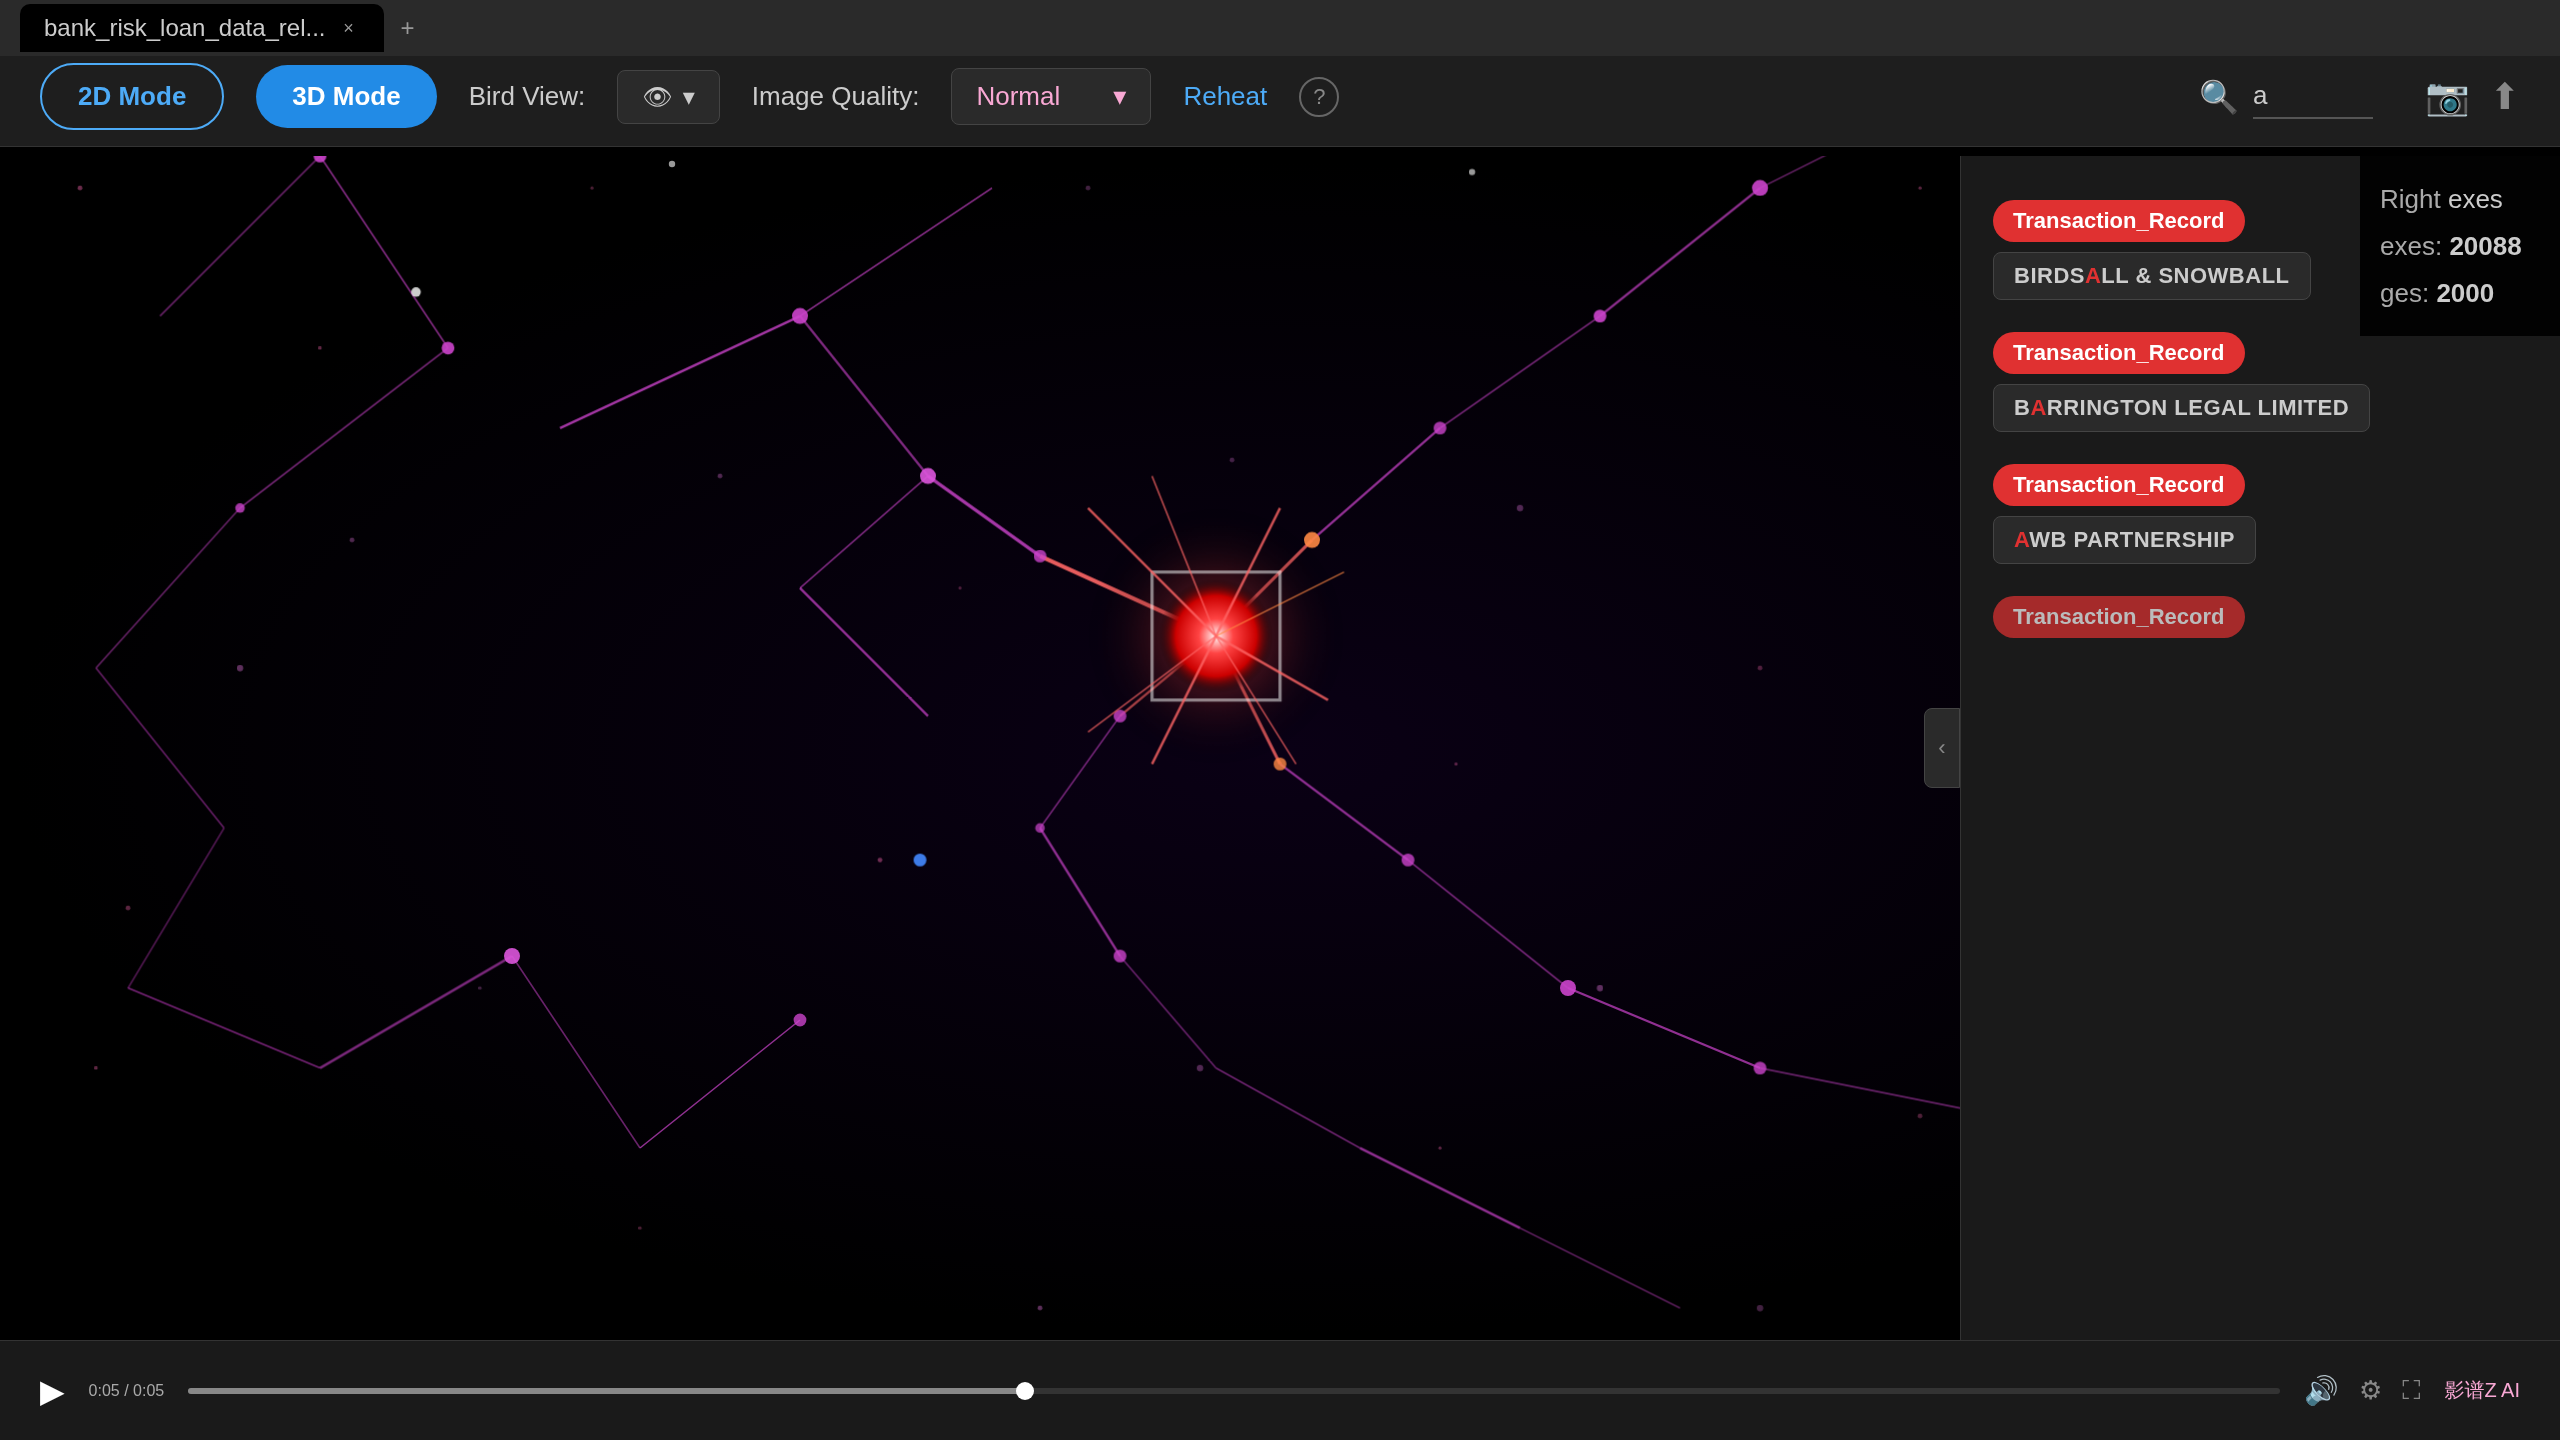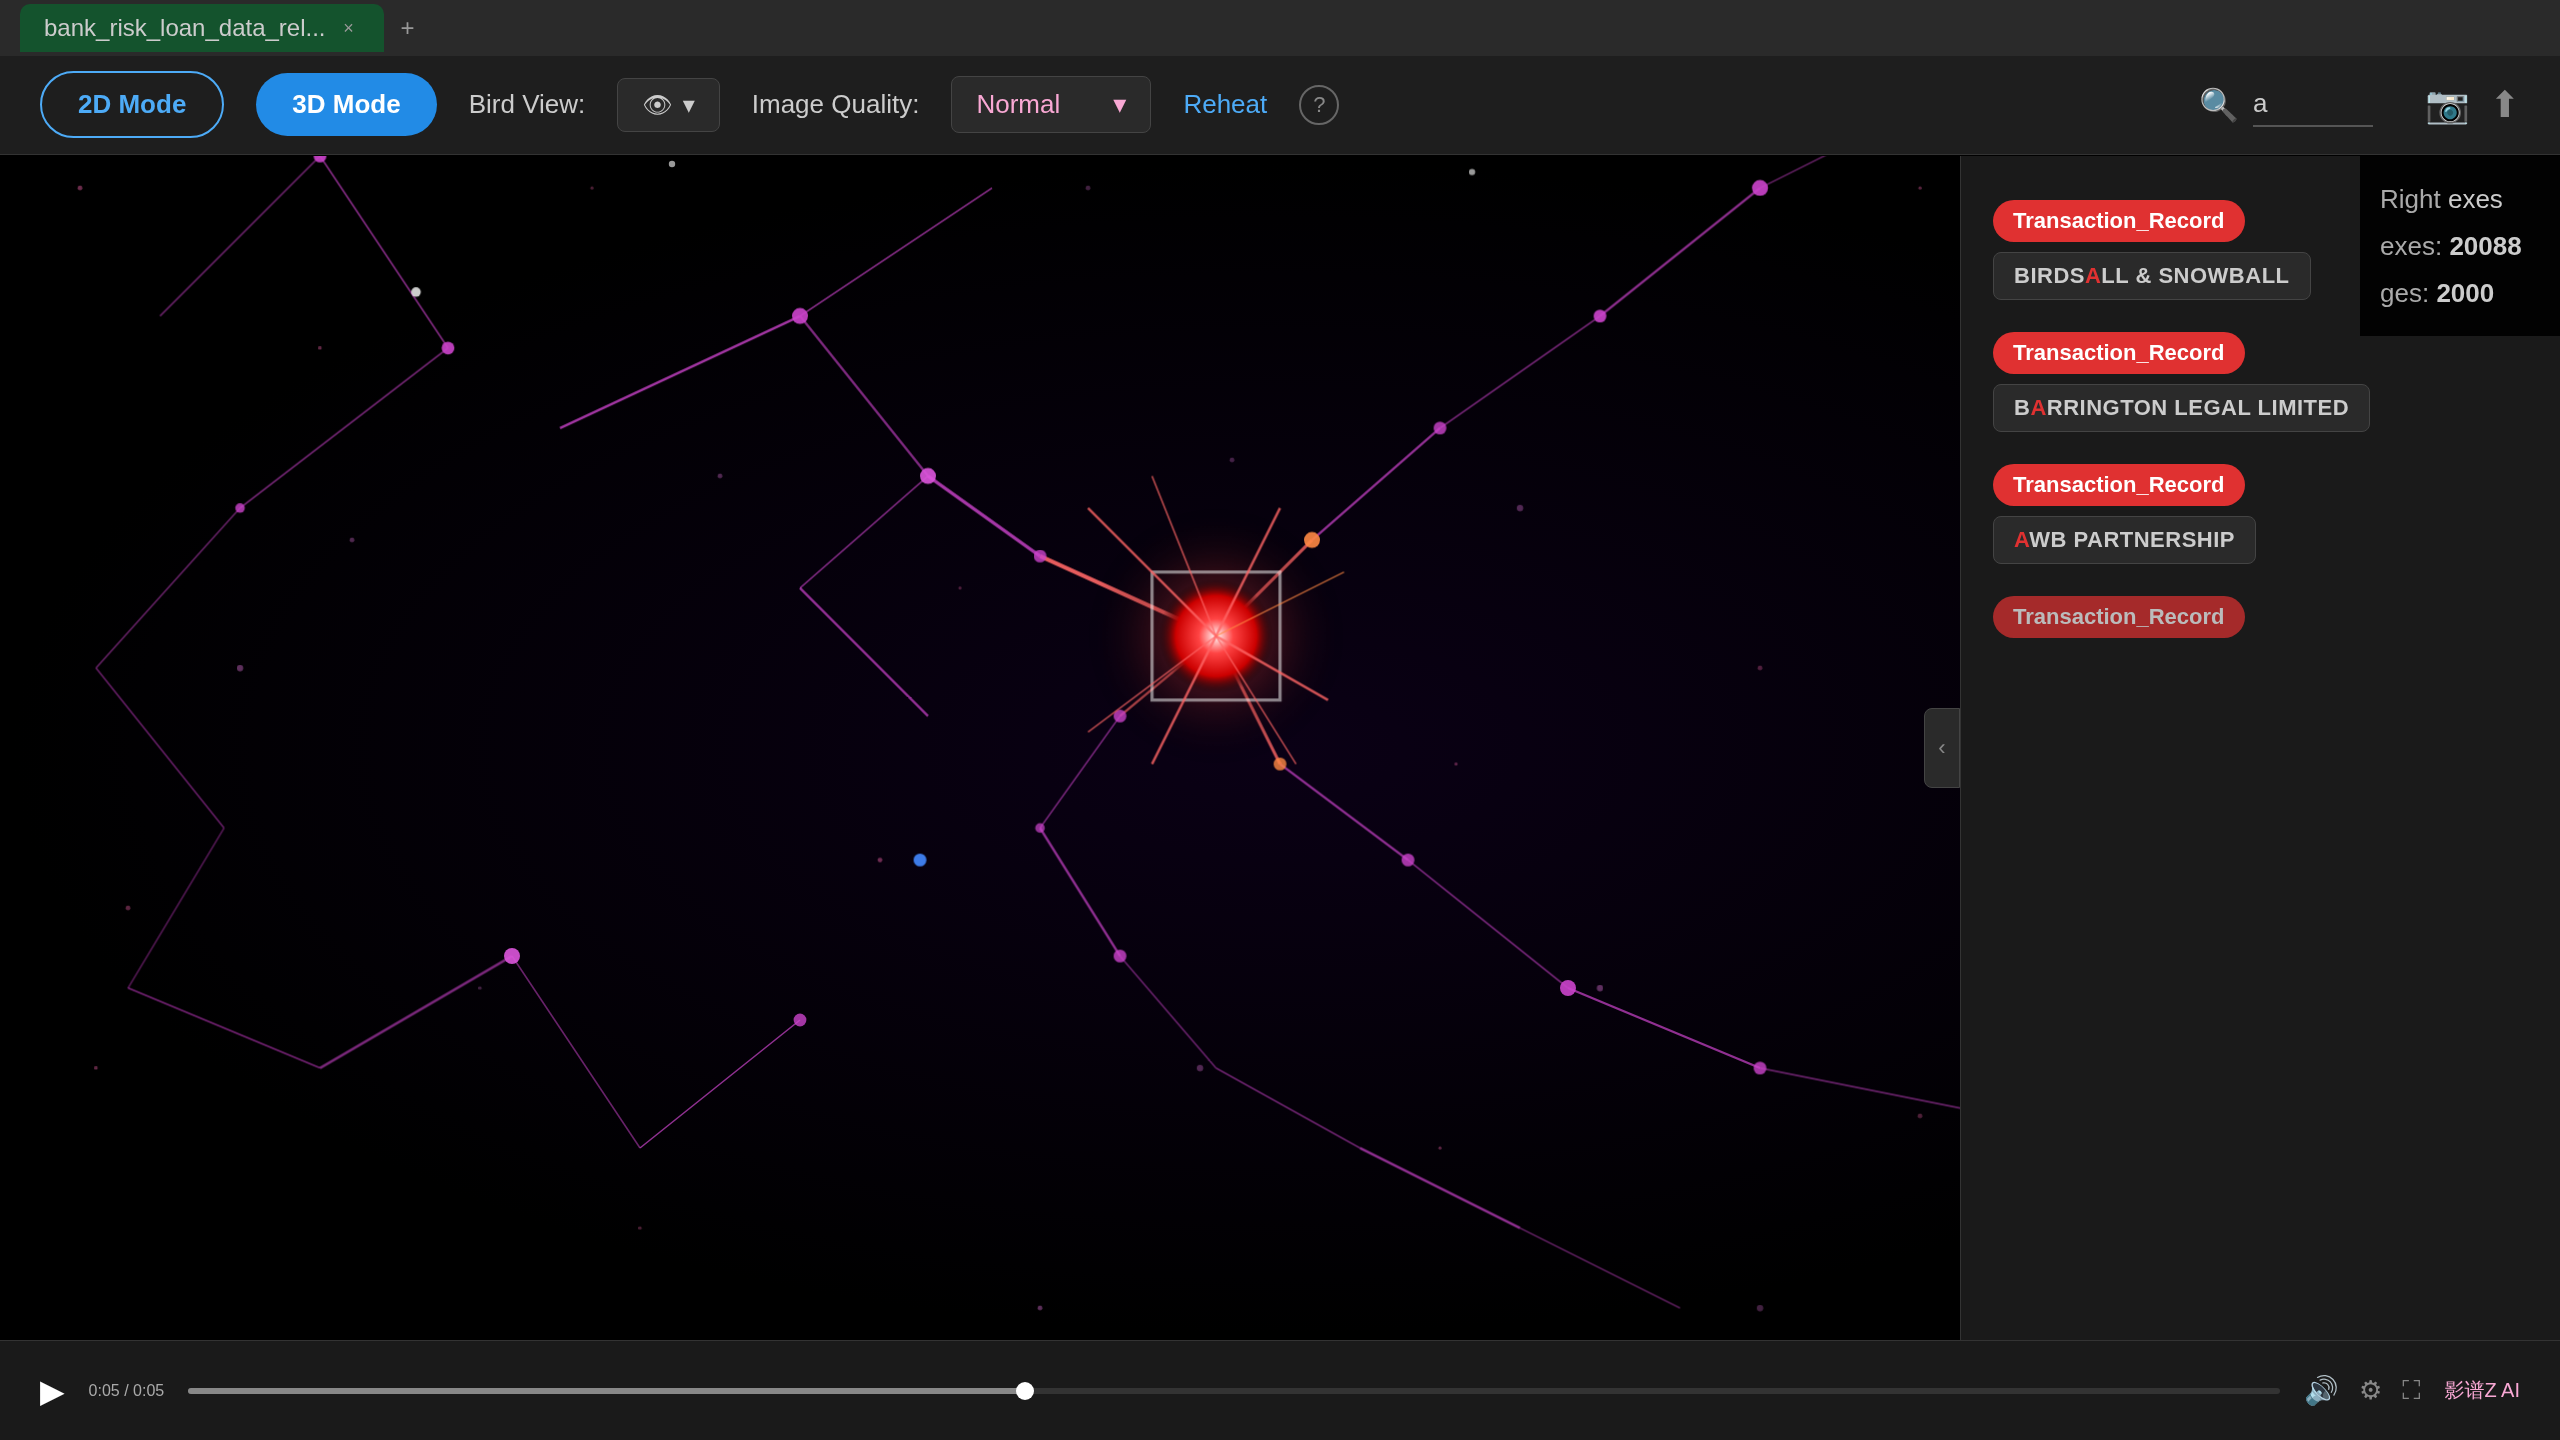--- a/index.html
+++ b/index.html
@@ -16,21 +16,21 @@
       padding: 0 20px;
       gap: 0;
       z-index: 101;
     }
 
     .tab {
       display: flex;
       align-items: center;
       gap: 12px;
       padding: 10px 24px;
-      background: #14532d;
+      background: #000000;
       border-radius: 10px 10px 0 0;
       font-size: 24px;
       color: #ccc;
       margin-right: 4px;
     }
 
     .tab-close {
       width: 22px;
       height: 22px;
       border-radius: 50%;
@@ -54,21 +54,21 @@
       font-size: 24px;
       cursor: pointer;
       display: flex;
       align-items: center;
       justify-content: center;
     }
 
     
     #toolbar {
       position: absolute;
-      top: 55px; left: 0; right: 0;
+      top: 47px; left: 0; right: 0;
       height: 100px;
       background: #1e1e1e;
       display: flex;
       align-items: center;
       padding: 0 40px;
       gap: 32px;
       z-index: 100;
       border-bottom: 1px solid #333;
     }
 

